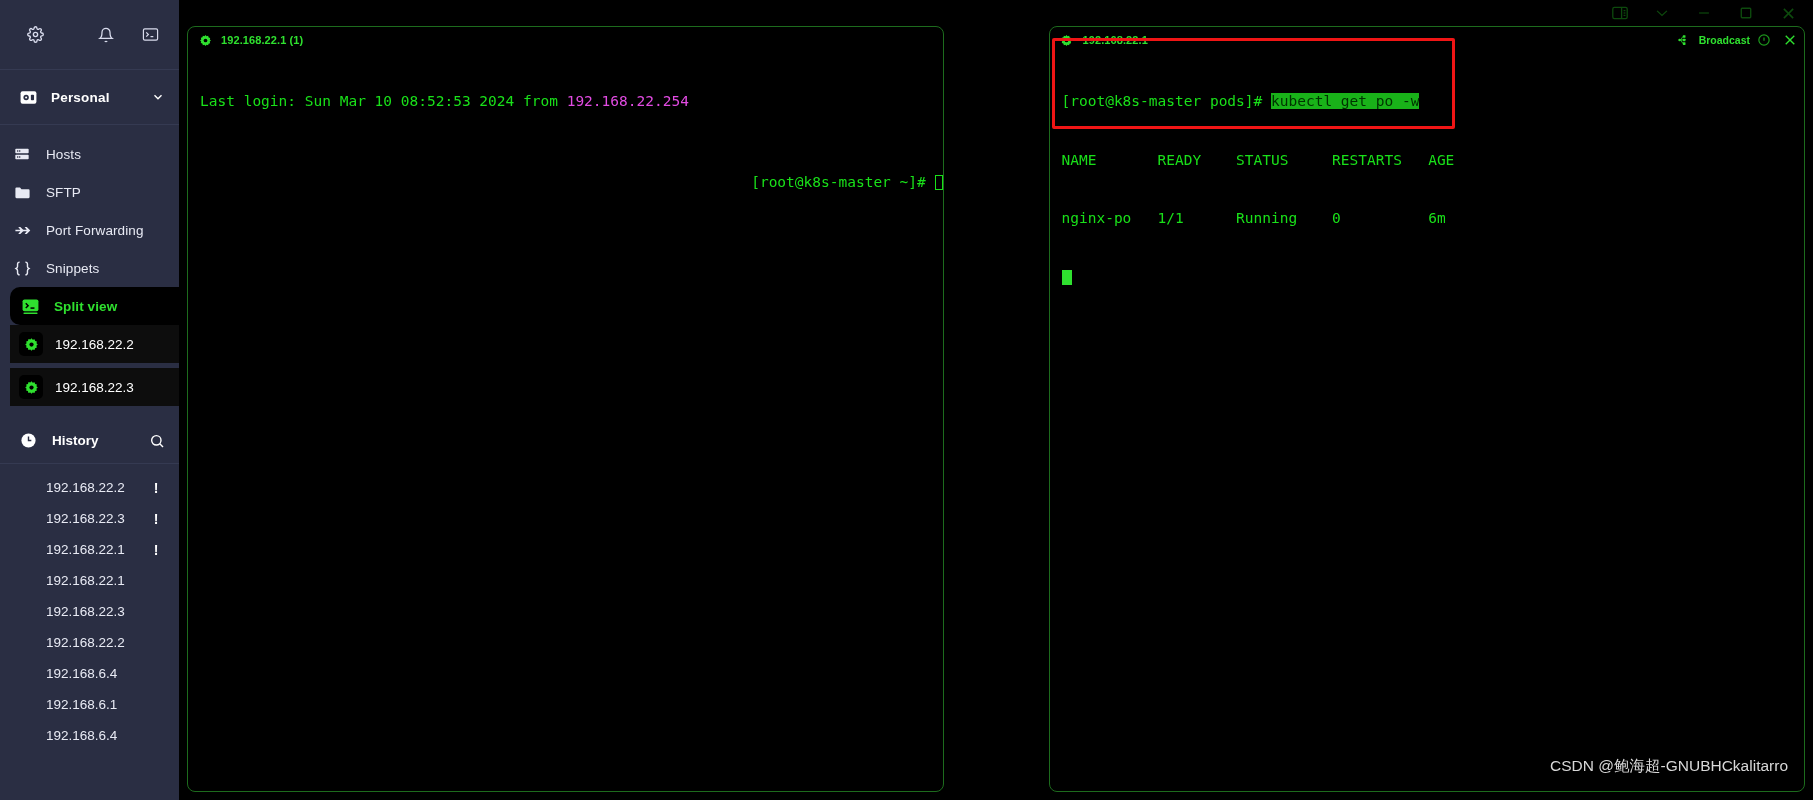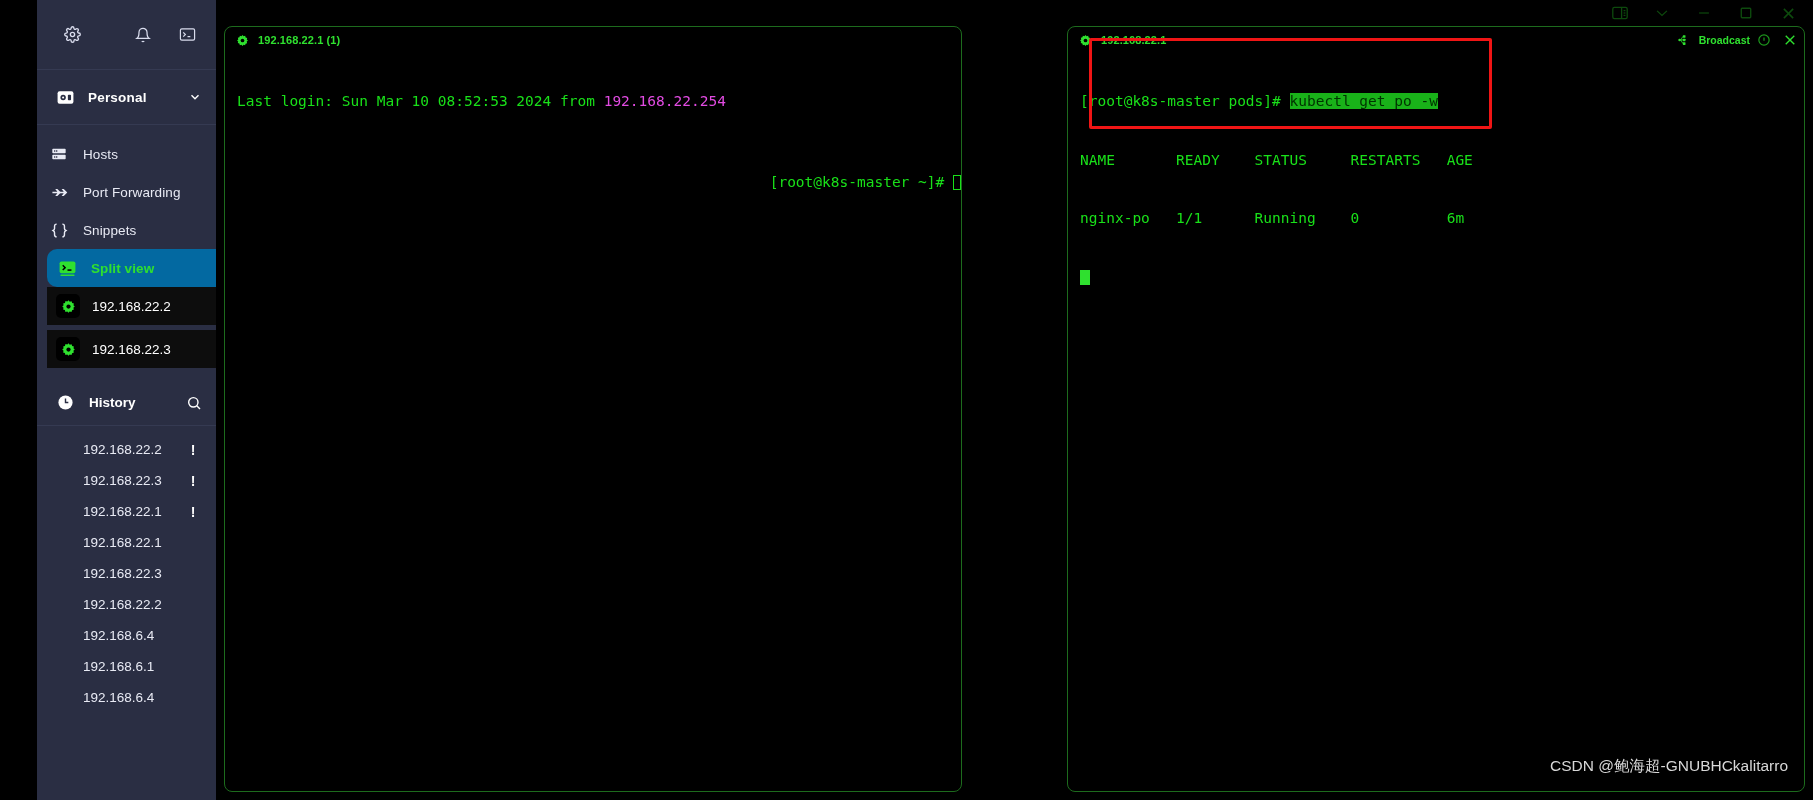--- a/index.html
+++ b/index.html
@@ -22,21 +22,20 @@
   
   .sidebar {
     width: 179px;
     height: 800px;
     background: #2a2e43;
     flex: 0 0 179px;
     display: flex;
     flex-direction: column;
     position: relative;
     overflow: hidden;
-    margin-left: 37px;
   }
   .sb-toolbar {
     height: 70px;
     display: flex;
     align-items: center;
     padding-left: 20px;
     gap: 0;
     border-bottom: 1px solid #353a52;
   }
   .sb-toolbar .tb-icon {
@@ -90,21 +89,21 @@
     color: #e8eaf4;
     flex: 0 0 22px;
   }
   .sb-item .lbl {
     color: #e8eaf4;
     font-size: 13.5px;
     letter-spacing: .1px;
     white-space: nowrap;
   }
   .sb-item.active {
-    background: #0369a1;
+    background: #000000;
     border-radius: 10px 0 0 10px;
     margin-left: 10px;
     padding-left: 9px;
     width: 169px;
   }
   .sb-item.active .lbl { color: #2fe02f; font-weight: bold; }
 
   .sb-host {
     height: 38px;
     display: flex;
@@ -336,20 +335,28 @@
             <rect x="2" y="13" width="20" height="7" rx="1.2"></rect>
             <rect x="4.5" y="6.5" width="2" height="2" fill="#2a2e43"></rect>
             <rect x="7.5" y="6.5" width="2" height="2" fill="#2a2e43"></rect>
             <rect x="4.5" y="15.5" width="2" height="2" fill="#2a2e43"></rect>
             <rect x="7.5" y="15.5" width="2" height="2" fill="#2a2e43"></rect>
           </svg>
         </span>
         <span class="lbl">Hosts</span>
       </div>
 
+      <div class="sb-item">
+        <span class="ic">
+          <svg width="17" height="17" viewBox="0 0 24 24" fill="currentColor">
+            <path d="M2 6.5A1.5 1.5 0 0 1 3.5 5h5l2 2.5h10A1.5 1.5 0 0 1 22 9v9.5a1.5 1.5 0 0 1-1.5 1.5h-17A1.5 1.5 0 0 1 2 18.5z"></path>
+          </svg>
+        </span>
+        <span class="lbl">SFTP</span>
+      </div>
 
       <div class="sb-item">
         <span class="ic">
           <svg width="17" height="17" viewBox="0 0 24 24" fill="currentColor">
             <path d="M2 11h7l-3-4h3l5 5-5 5H6l3-4H2z"></path>
             <path d="M12 11h6l-3-4h3l5 5-5 5h-3l3-4h-6z"></path>
           </svg>
         </span>
         <span class="lbl">Port Forwarding</span>
       </div>

